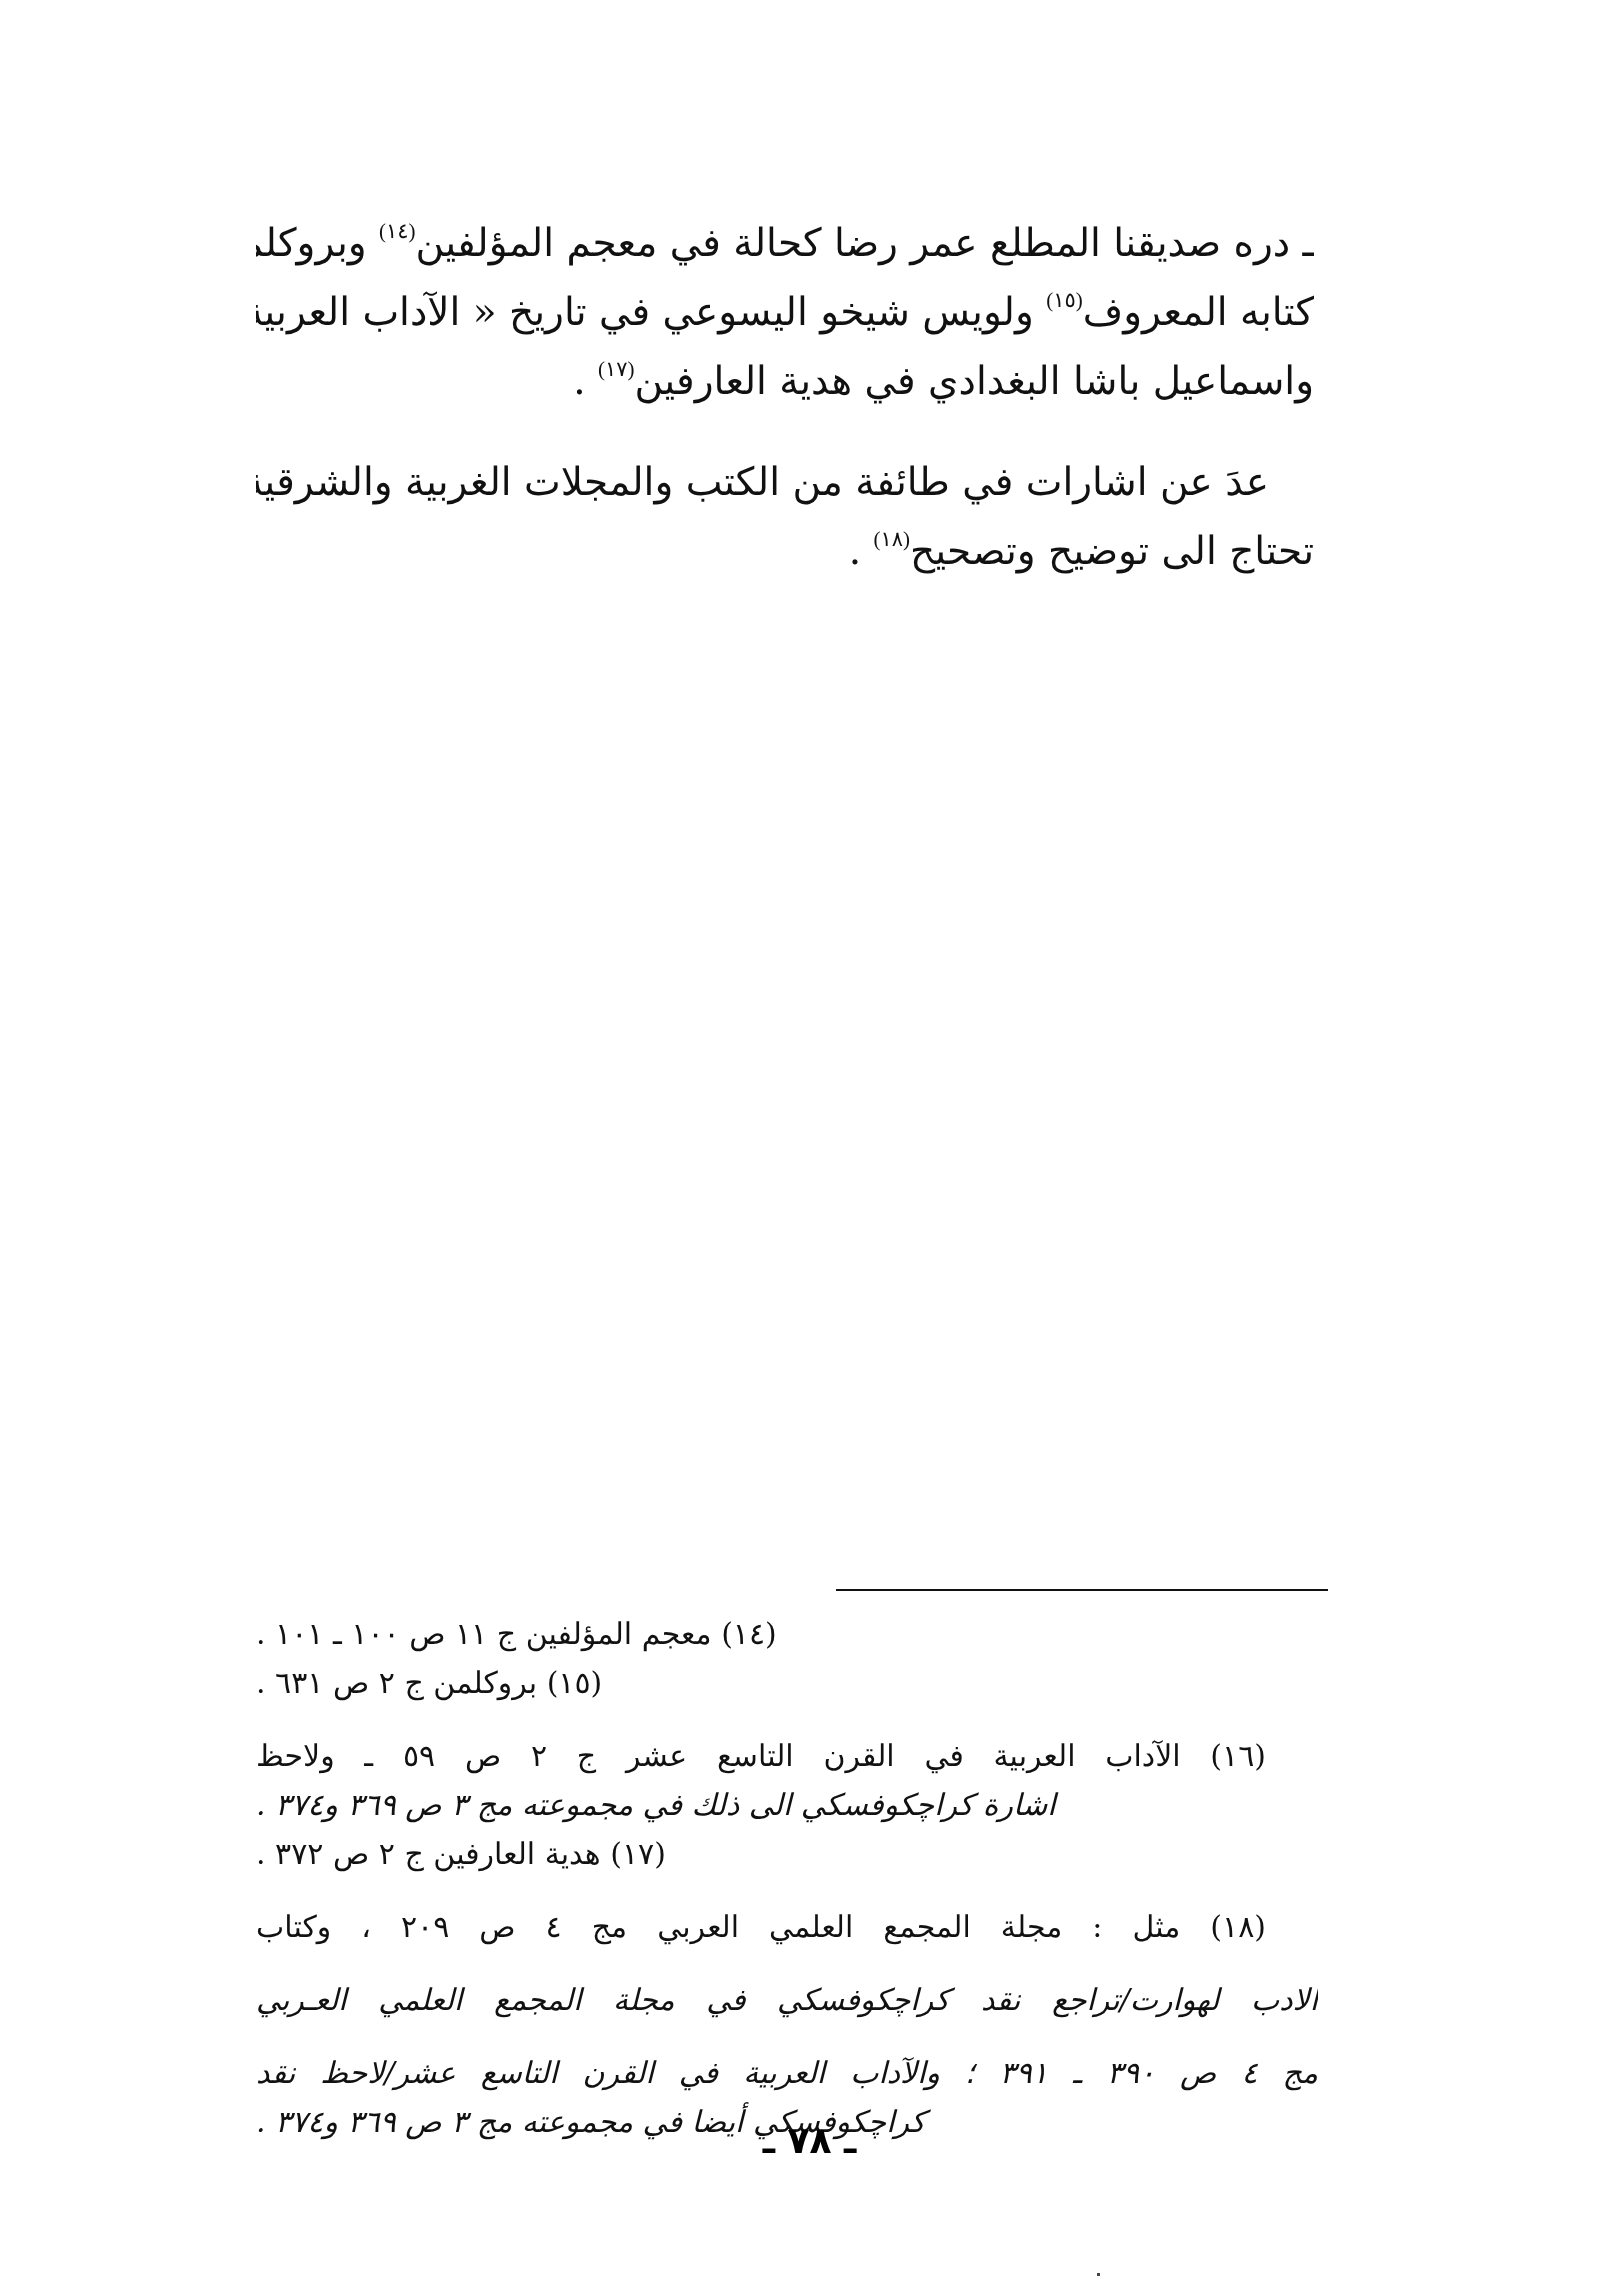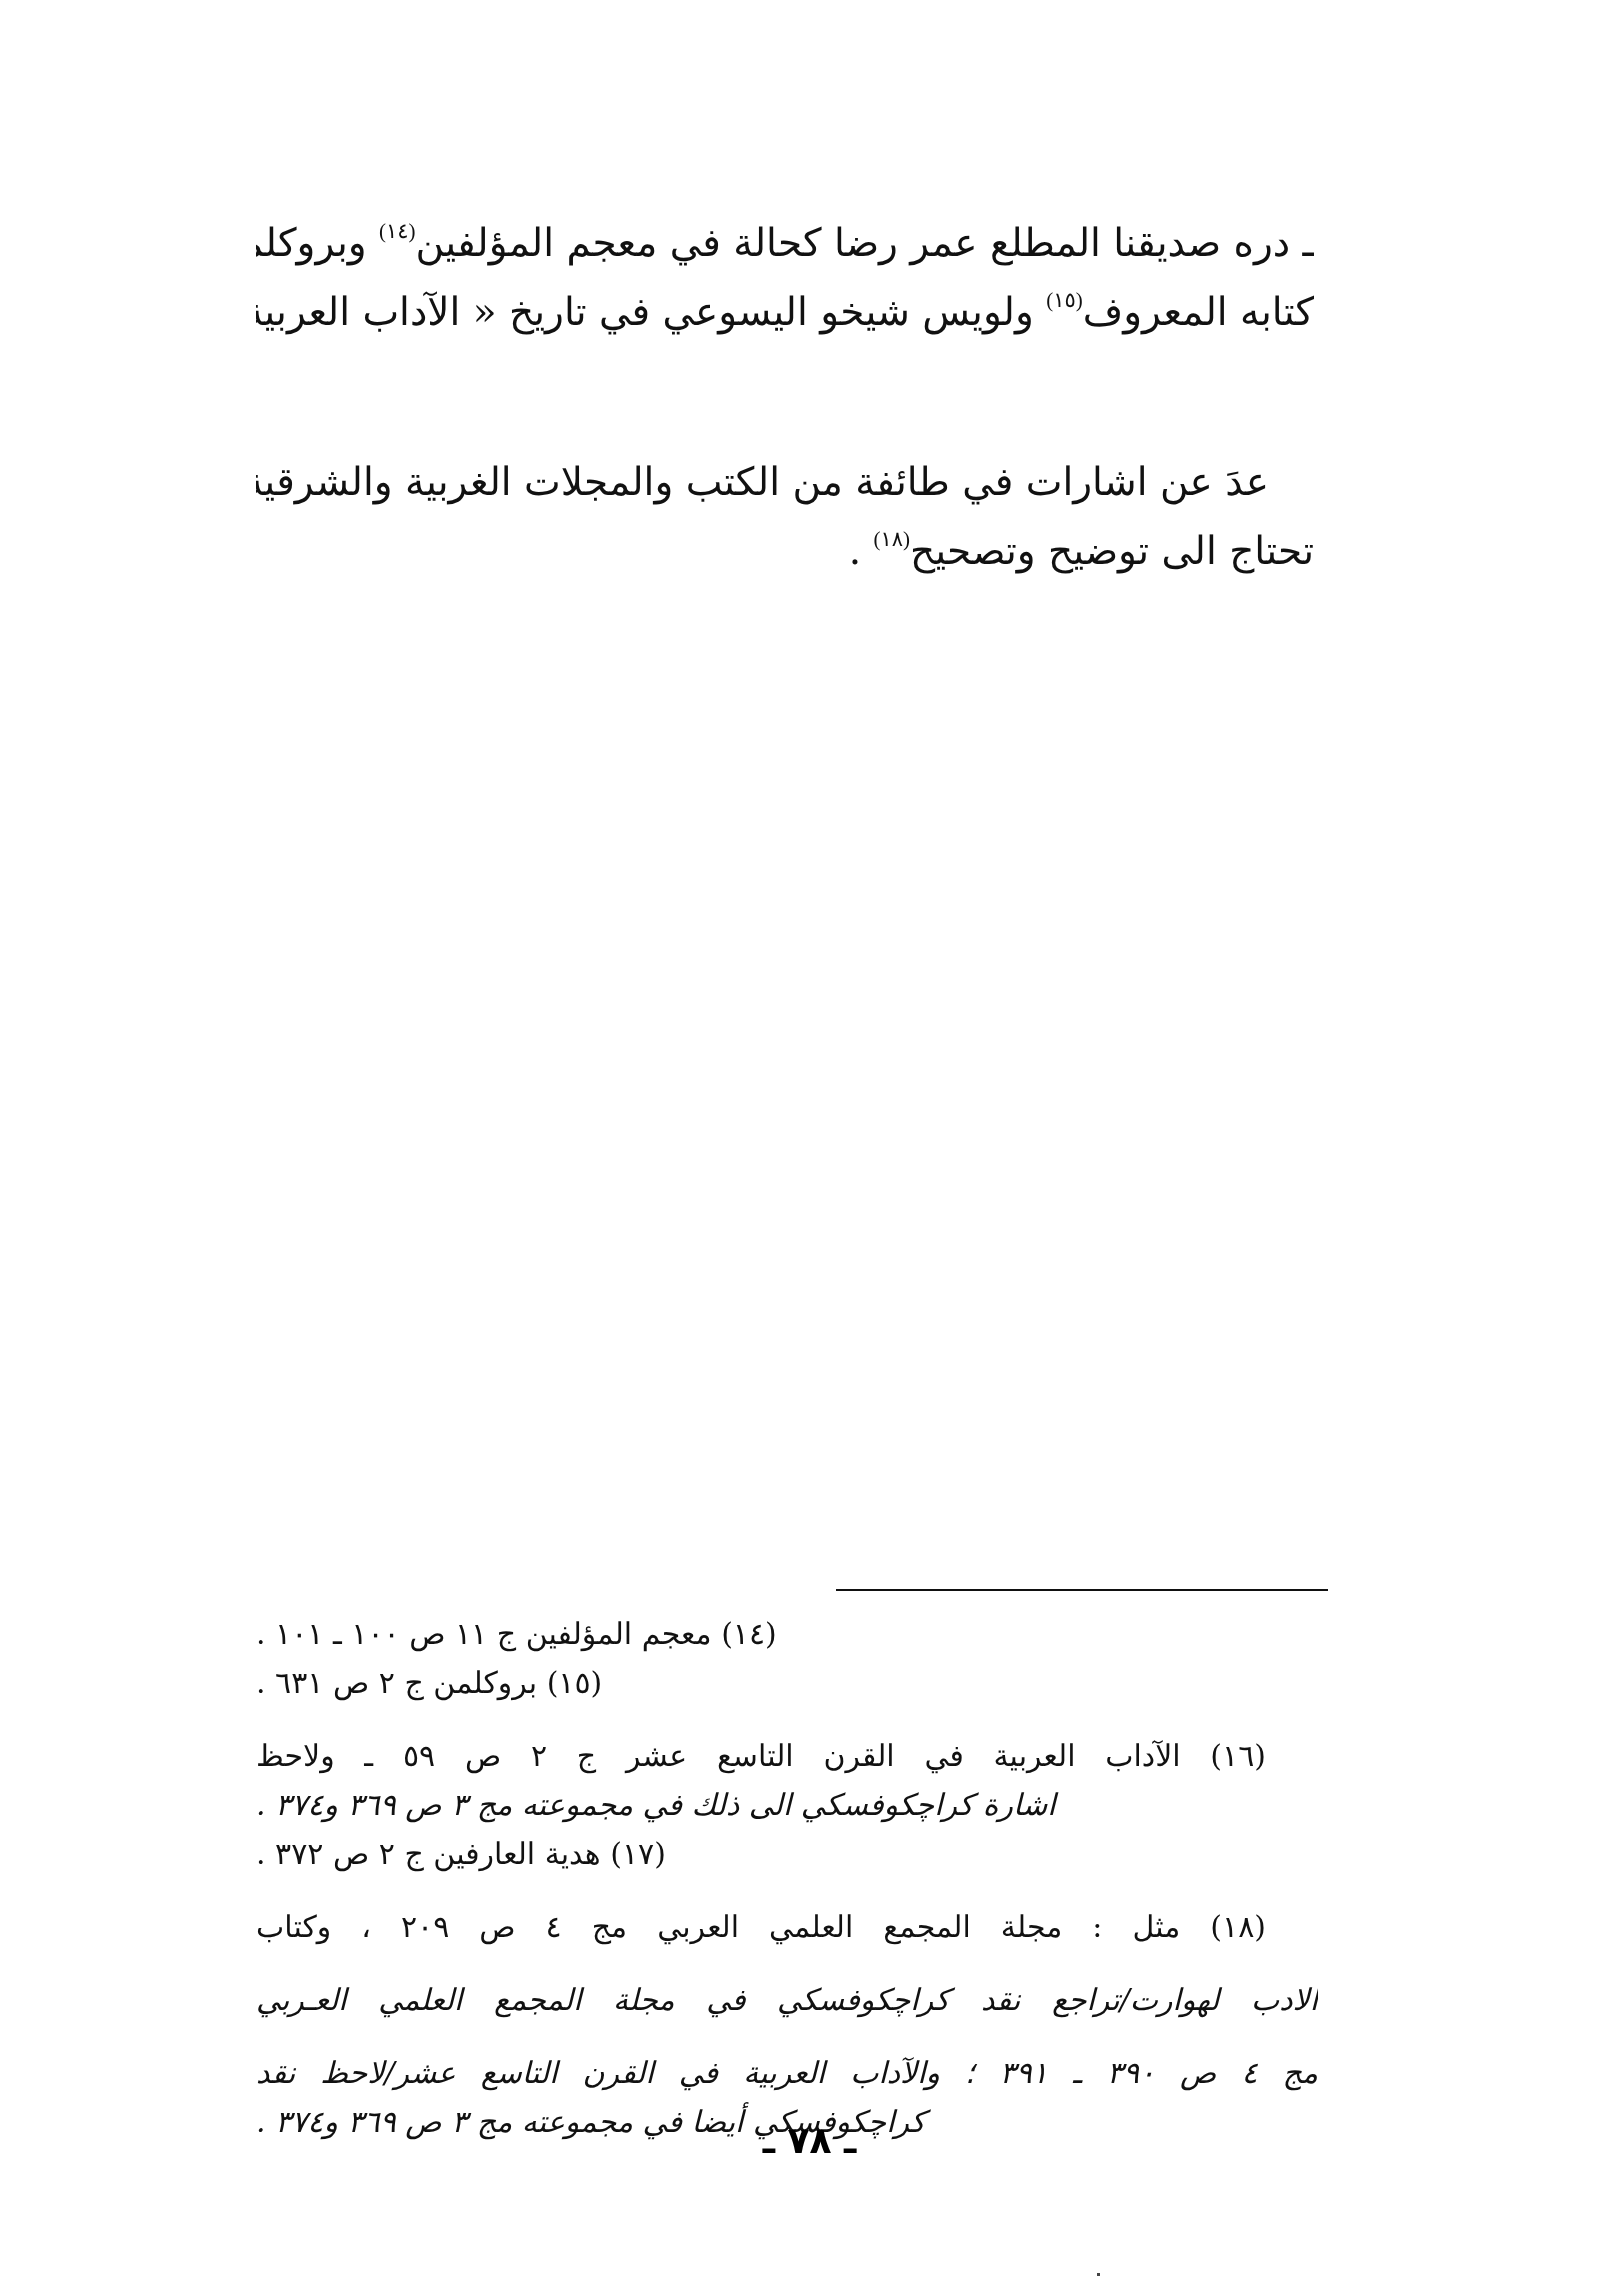--- a/index.html
+++ b/index.html
@@ -107,20 +107,23 @@
 
 <div class="page">
 
   <div class="body-text para1">
     <span class="line">
       <span>ـ دره صديقنا المطلع عمر رضا كحالة في معجم المؤلفين</span><sup class="fn">(١٤)</sup><span> وبروكلمن في</span>
     </span>
     <span class="line">
       <span>كتابه المعروف</span><sup class="fn">(١٥)</sup><span> ولويس شيخو اليسوعي في تاريخ « الآداب العربية »</span>
     </span>
+    <span class="line">
+      <span>واسماعيل باشا البغدادي في هدية العارفين</span><sup class="fn">(١٧)</sup><span> .</span>
+    </span>
   </div>
 
   <div class="body-text para2">
     <span class="line first">
       <span>عدَ عن اشارات في طائفة من الكتب والمجلات الغربية والشرقية ،</span>
     </span>
     <span class="line">
       <span>تحتاج الى توضيح وتصحيح</span><sup class="fn">(١٨)</sup><span> .</span>
     </span>
   </div>

